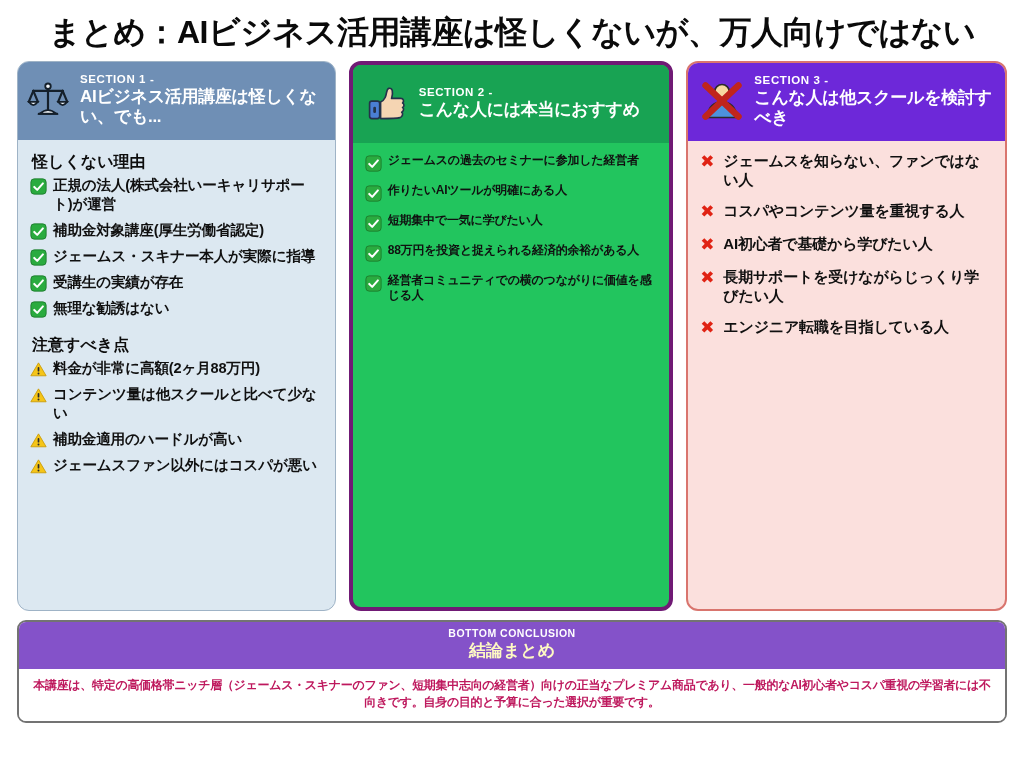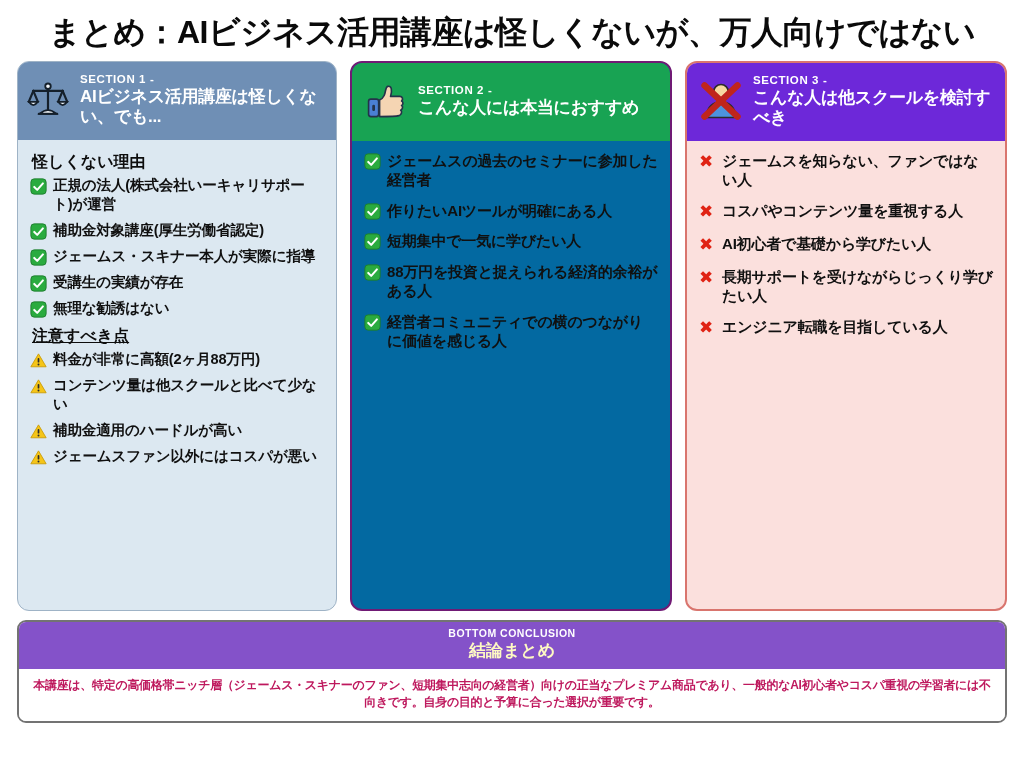--- a/index.html
+++ b/index.html
@@ -33,21 +33,21 @@
   }
   .card {
     flex: 1 1 0;
     border-radius: 12px;
     overflow: hidden;
     height: 550px;
     display: flex;
     flex-direction: column;
   }
   .card-1 { border: 1px solid #9fb3c6; background: #dce8f1; }
-  .card-2 { border: 2px solid #701a75; background: #0369a1; }
+  .card-2 { border: 4px solid #701a75; background: #22c55e; }
   .card-3 { border: 2px solid #d9756e; background: #fbe0dd; }
 
   .card-head {
     display: flex;
     align-items: center;
     gap: 10px;
     padding: 9px 12px 11px 12px;
     min-height: 78px;
   }
   .head-1 { background: #6f8fb5; padding-left: 8px; }
@@ -72,35 +72,35 @@
   }
 
   .card-body { padding: 10px 12px 10px 12px; flex: 1 1 auto; }
   .subhead {
     font-size: 16px;
     font-weight: bold;
     color: #0d0d0d;
     margin: 2px 0 5px 2px;
     line-height: 1.2;
   }
-  .subhead.second { margin-top: 8px; text-decoration: underline; }
+  .subhead.second { margin-top: 17px; }
 
   ul.items { list-style: none; }
   ul.items li {
     display: flex;
     align-items: flex-start;
     gap: 6px;
     margin-bottom: 7px;
     font-size: 14.6px;
     font-weight: bold;
     color: #101010;
     line-height: 1.3;
     letter-spacing: -0.2px;
   }
-  ul.items.sect2 li { margin-bottom: 11px; font-size: 15px; }
+  ul.items.sect2 li { margin-bottom: 11px; font-size: 12px; }
   ul.items.sect3 li { margin-bottom: 11px; font-size: 15px; }
 
   .bullet-icon { flex: 0 0 auto; width: 17px; height: 17px; margin-top: 2px; display: block; }
   .bullet-x {
     flex: 0 0 auto; width: 17px; margin-top: 0px;
     color: #e02314; font-size: 17px; font-weight: bold; line-height: 1.3;
   }
   .li-text { flex: 1 1 auto; }
 
   

